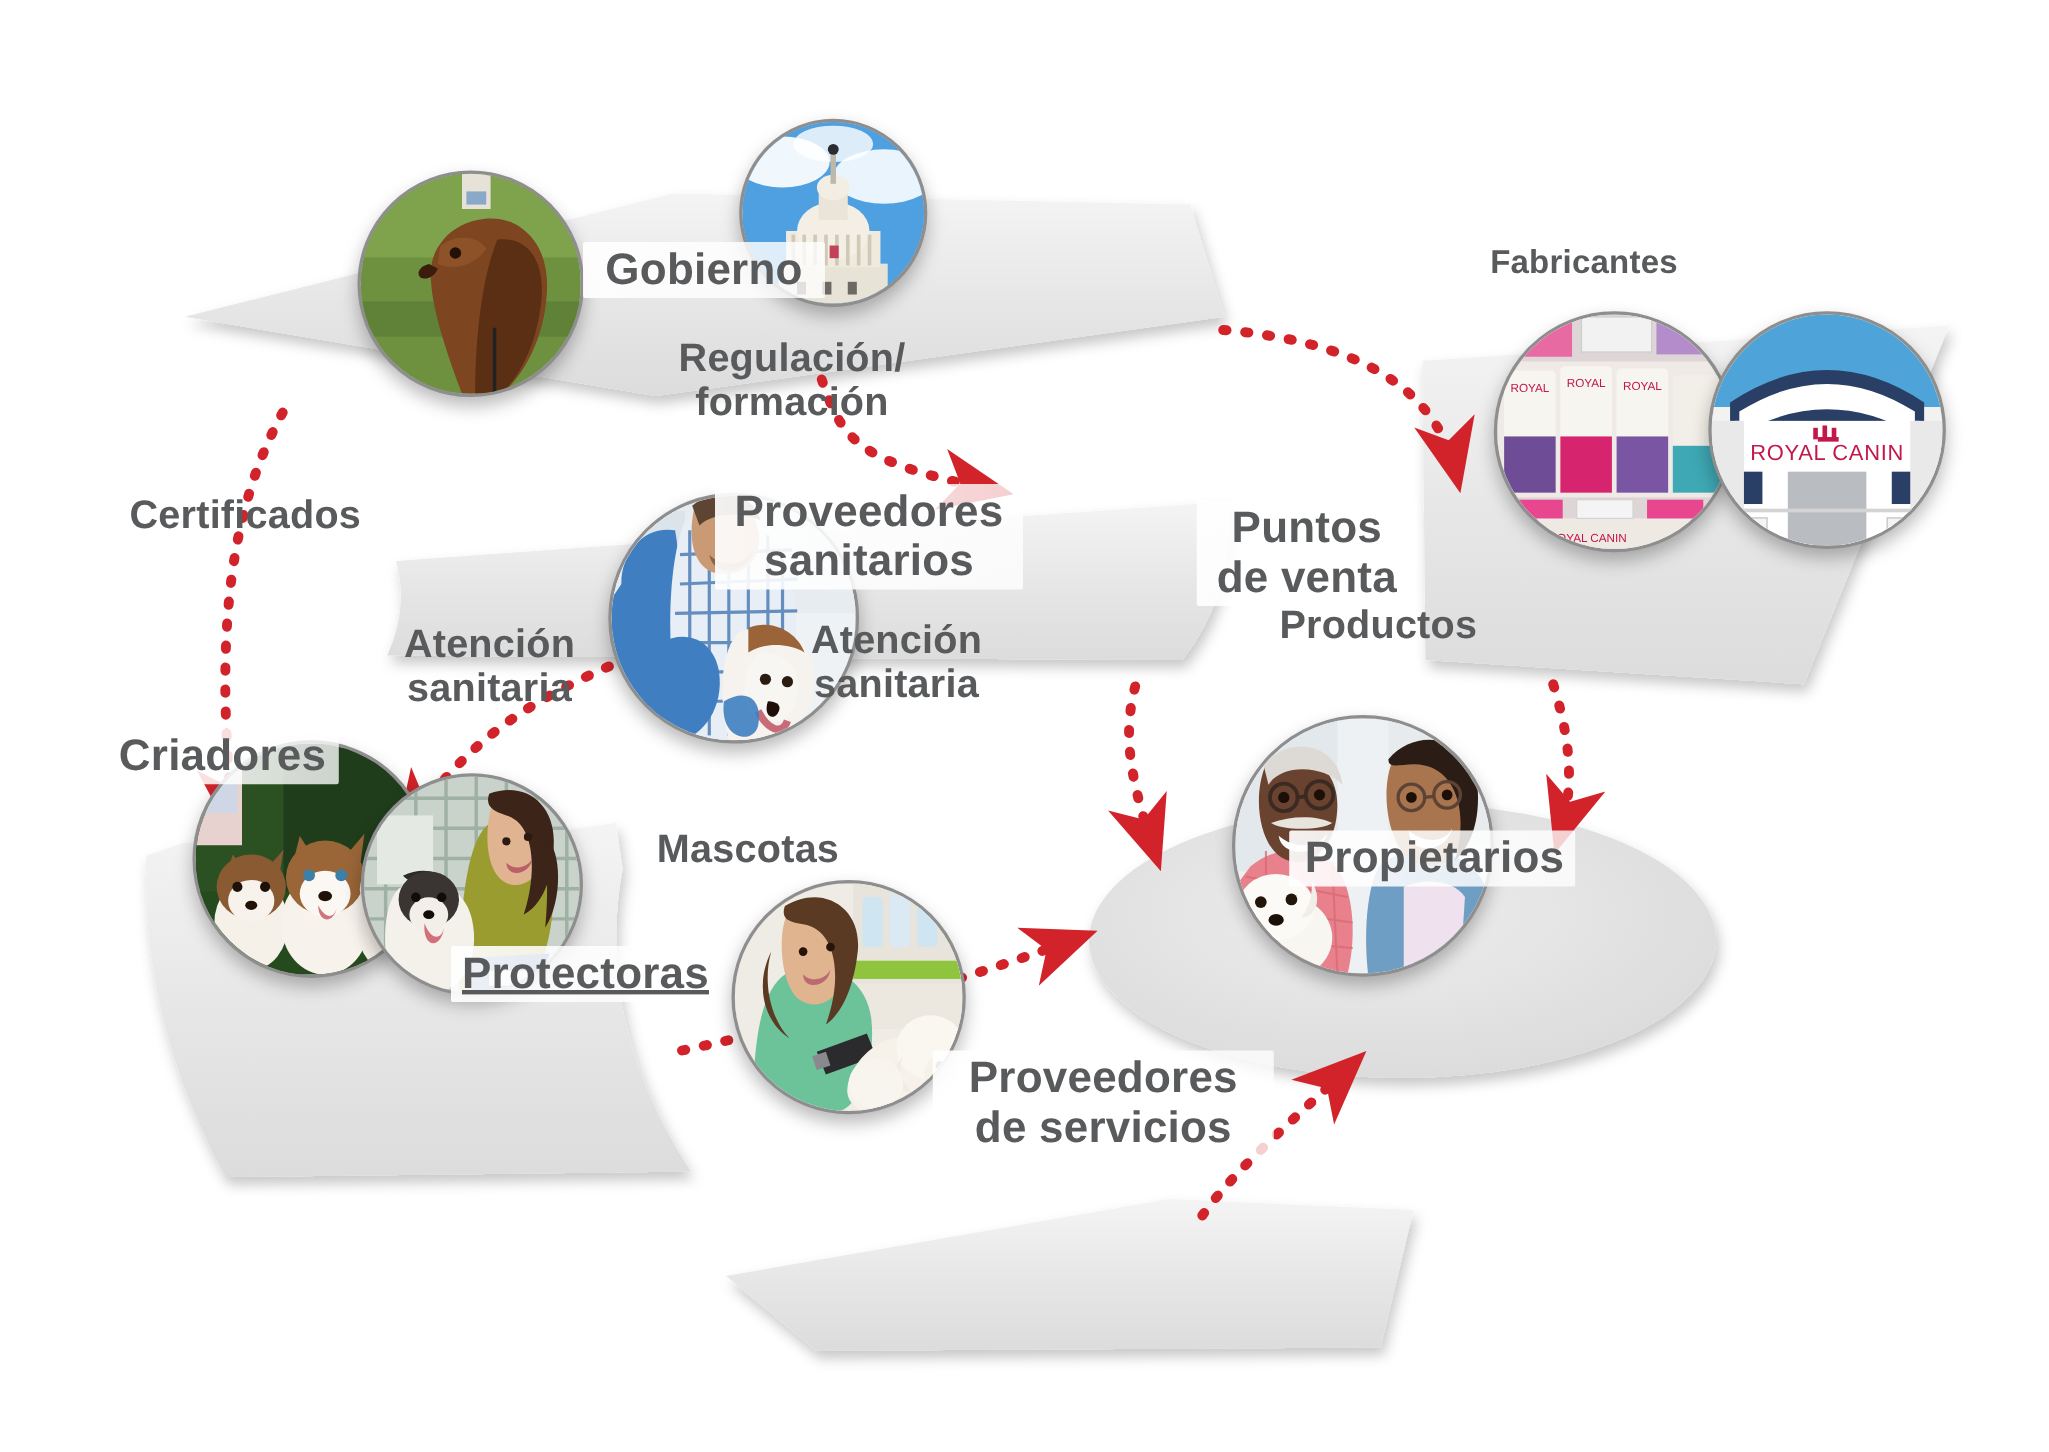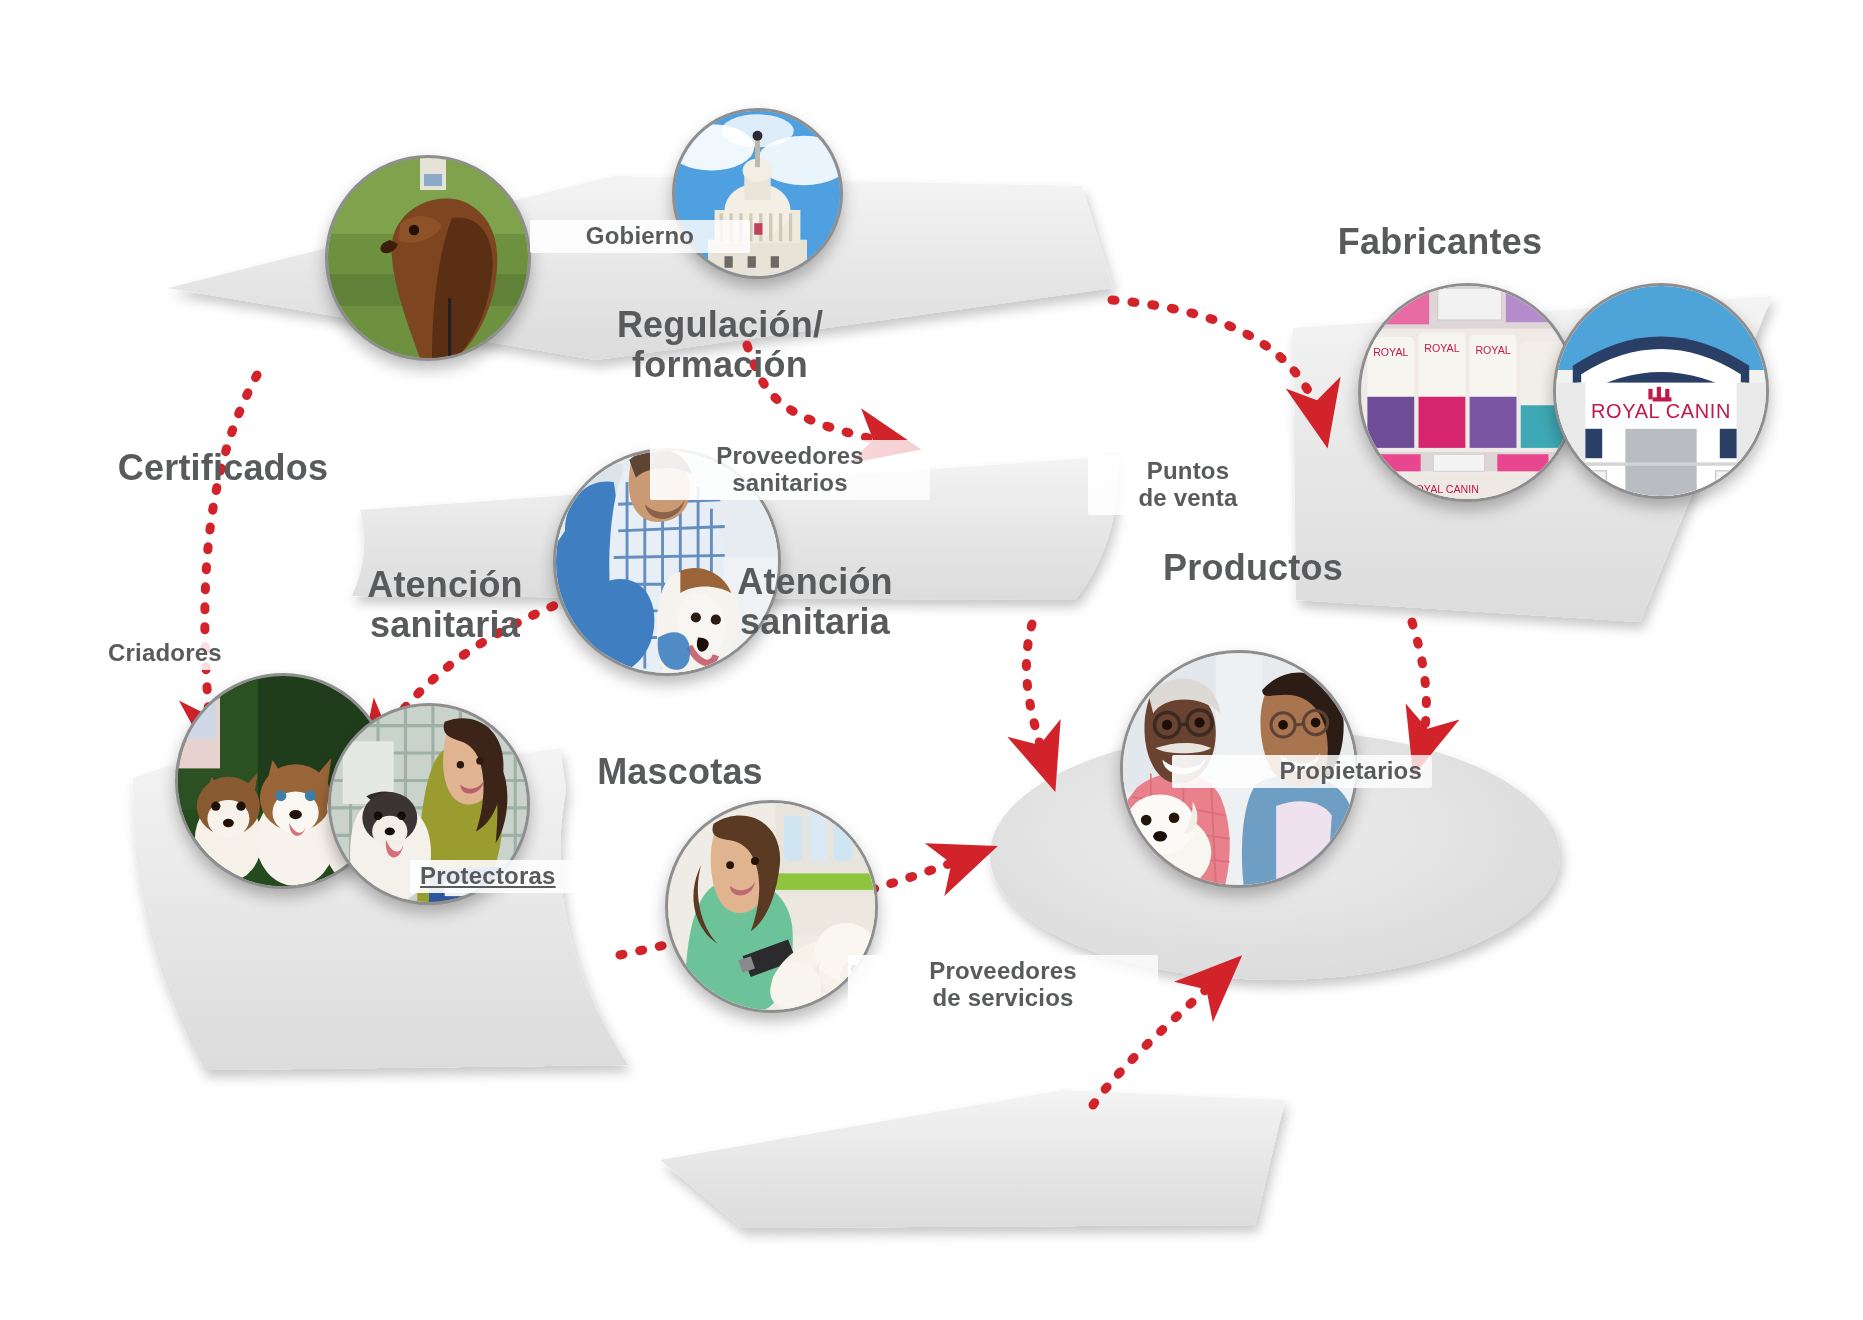--- a/index.html
+++ b/index.html
@@ -9,21 +9,21 @@
 
   
   .bubble{position:absolute;border-radius:50%;overflow:hidden;
           box-shadow:0 8px 16px rgba(0,0,0,.28), 0 0 0 4px #9a9a9a inset;
           border:3px solid #8e8e8e;background:#ddd;}
   .bubble .ph{position:absolute;inset:0;}
 
   
   .lbl{position:absolute;color:#585a5c;font-weight:bold;line-height:1.12;
        white-space:pre-line;letter-spacing:.2px;}
-  .lbl.node{font-size:24px;background:linear-gradient(to right,rgba(255,255,255,.92),rgba(255,255,255,.78));
+  .lbl.node{font-size:40px;background:linear-gradient(to right,rgba(255,255,255,.92),rgba(255,255,255,.78));
             padding:3px 10px;border-radius:2px;}
   .lbl.edge{font-size:36px;background:transparent;}
   .lbl.plain{background:transparent;}
   .c{text-align:center}
   .l{text-align:left}
 </style>
 </head>
 <body>
 
 <div id="stage">
@@ -403,29 +403,29 @@
       <circle cx="90" cy="80" r="1.9" fill="#2a1b10"></circle>
       <ellipse cx="97" cy="86" rx="2.3" ry="1.8" fill="#1e1209"></ellipse>
       <path d="M74,76 C68,82 70,92 78,92 C72,86 72,80 74,76Z" fill="#f0ebe3"></path>
       <ellipse cx="62" cy="88" rx="12" ry="11" fill="#f8f5ee"></ellipse>
     </svg>
   </div>
 
 
   <div class="lbl node c" style="left:530px;top:220px;width:200px;">Gobierno</div>
 
-  <div class="lbl plain c" style="left:1320px;top:222px;width:240px;font-size:36px;">Fabricantes</div>
+  <div class="lbl plain c" style="left:1320px;top:222px;width:240px;font-size:30px;">Fabricantes</div>
 
   <div class="lbl node c" style="left:1088px;top:455px;width:180px;">Puntos
 de venta</div>
 
   <div class="lbl node c" style="left:650px;top:440px;width:260px;">Proveedores
 sanitarios</div>
 
-  <div class="lbl node l" style="left:98px;top:637px;width:190px;">Criadores</div>
+  <div class="lbl node l" style="left:98px;top:662px;width:190px;">Criadores</div>
 
   <div class="lbl node l" style="left:410px;top:860px;width:215px;text-decoration:underline;">Protectoras</div>
 
   <div class="lbl node l" style="left:1172px;top:755px;width:240px;text-align:right;">Propietarios</div>
 
   <div class="lbl node c" style="left:848px;top:955px;width:290px;">Proveedores
 de servicios</div>
 
   <div class="lbl edge c" style="left:78px;top:448px;width:290px;">Certificados</div>
 

